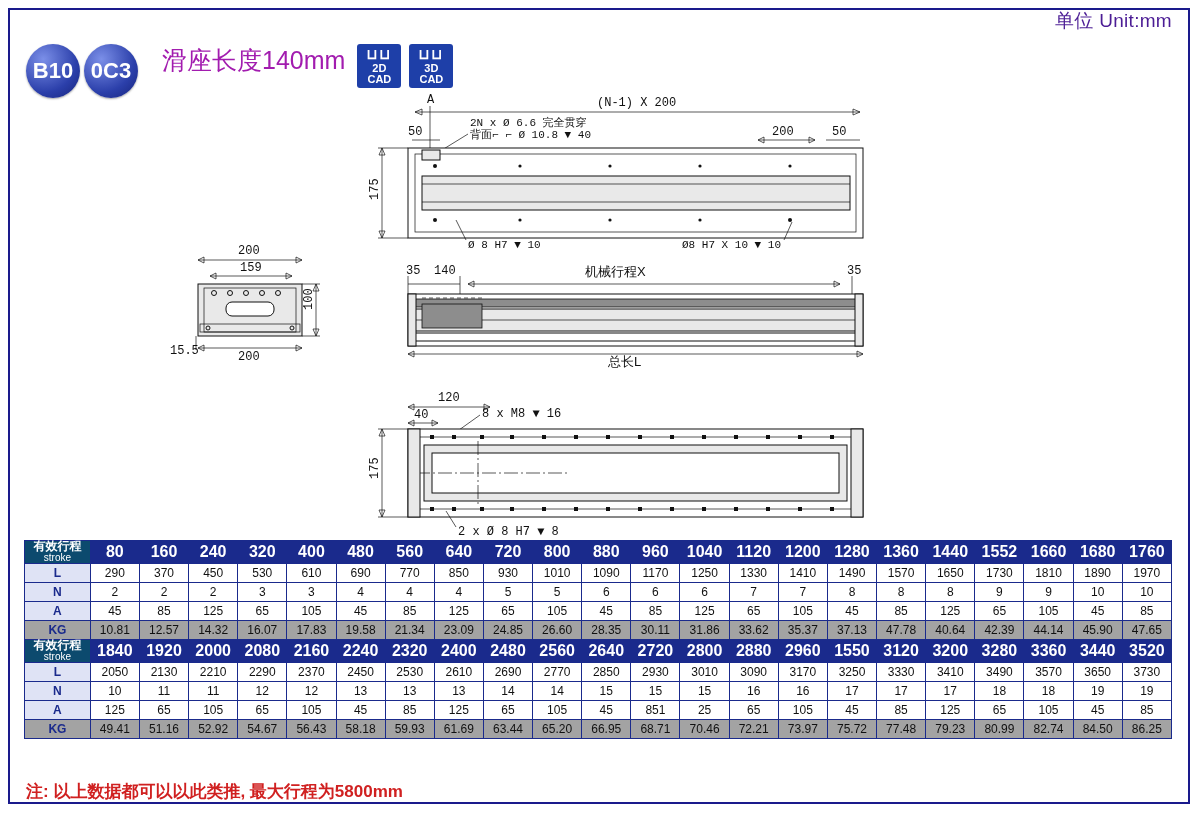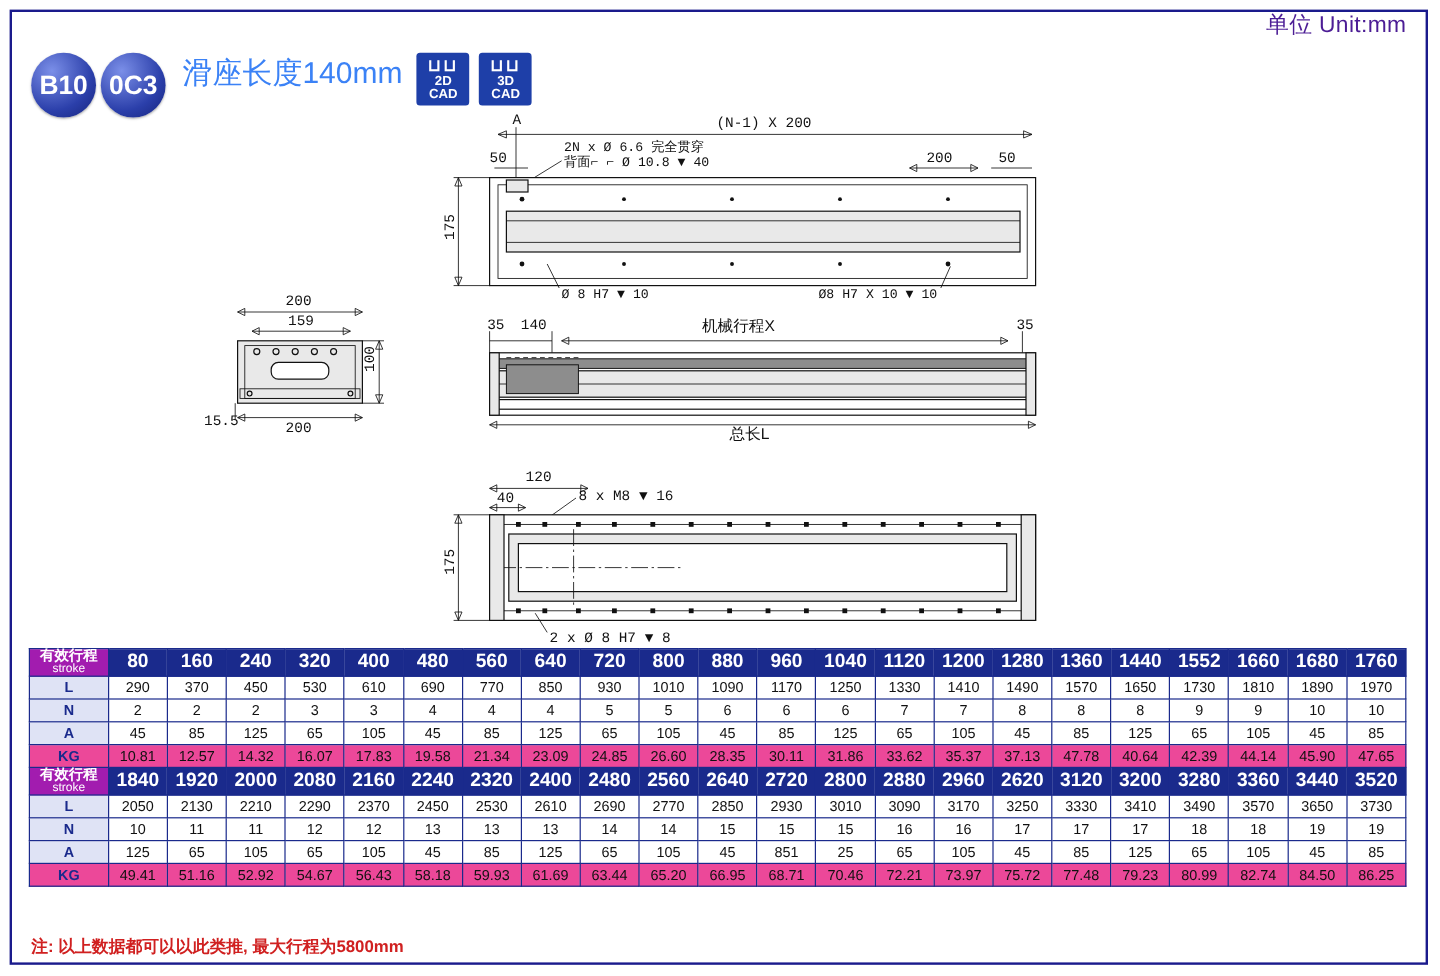--- a/index.html
+++ b/index.html
@@ -19,21 +19,21 @@
     font-family:"Liberation Sans", sans-serif;letter-spacing:.3px;
   }
   
   .badge-row{position:absolute;left:26px;top:44px;display:flex;align-items:flex-start;}
   .circle{
     width:54px;height:54px;border-radius:50%;
     background:radial-gradient(circle at 32% 28%, #7b8fe8 0%, #2b3faa 62%, #16237a 100%);
     color:#fff;font-size:22px;font-weight:bold;display:flex;align-items:center;justify-content:center;
     margin-right:4px;box-shadow:0 1px 2px rgba(0,0,0,.35);
   }
-  .model-text{font-size:25px;color:#3b82f6;margin-left:10px;margin-right:12px;}
+  .model-text{font-size:25px;color:#a21caf;margin-left:20px;margin-right:12px;}
   .cadbtn{
     width:44px;height:44px;background:#1e3fa8;border-radius:3px;margin-right:8px;
     color:#fff;font-size:11px;font-weight:bold;display:flex;flex-direction:column;
     align-items:center;justify-content:flex-end;padding-bottom:3px;box-sizing:border-box;position:relative;
   }
   .cadbtn .glyph{position:absolute;top:3px;left:0;right:0;text-align:center;font-size:14px;line-height:14px;letter-spacing:2px;}
   .cadbtn .t1{font-size:11px;line-height:11px;}
   .cadbtn .t2{font-size:11px;line-height:11px;}
 
   
@@ -48,26 +48,26 @@
   .txt-cn{font-family:"Liberation Sans", sans-serif;font-size:13px;fill:#111;}
   .fillgray{fill:#e9e9e9;stroke:#111;stroke-width:1;}
   .filldark{fill:#8d8d8d;stroke:#111;stroke-width:.8;}
   .fillwhite{fill:#ffffff;stroke:#111;stroke-width:1;}
 
   
   .table-wrap{position:absolute;left:24px;top:540px;width:1148px;}
   table{border-collapse:collapse;width:100%;font-family:"Liberation Sans", sans-serif;}
   td,th{border:1px solid #1a2a8c;text-align:center;font-size:12px;padding:0;height:18px;color:#111;}
   .hdr{background:#1a2a8c;color:#ffffff;font-weight:bold;font-size:16px;}
-  .hdr-first{background:#a21caf;color:#ffffff;font-weight:bold;font-size:12px;line-height:11px;}
+  .hdr-first{background:#0c4a6e;color:#ffffff;font-weight:bold;font-size:12px;line-height:11px;}
   .rowlabel{background:#dfe3f5;color:#1a2a8c;font-weight:bold;font-size:12px;}
-  .kgrow td{background:#ec4899;}
+  .kgrow td{background:#a3a3a3;}
   .kglabel{background:#dfe3f5;color:#1a2a8c;font-weight:bold;}
   .note{
-    position:absolute;left:26px;top:780px;color:#d02020;font-size:14px;font-weight:bold;
+    position:absolute;left:26px;top:780px;color:#d02020;font-size:17px;font-weight:bold;
     font-family:"Liberation Sans", sans-serif;
   }
 </style>
 </head>
 <body>
 
 <div class="page-frame"></div>
 
 <div class="unit-label">单位 Unit:mm</div>
 
@@ -440,21 +440,21 @@
         <td class="hdr">2240</td>
         <td class="hdr">2320</td>
         <td class="hdr">2400</td>
         <td class="hdr">2480</td>
         <td class="hdr">2560</td>
         <td class="hdr">2640</td>
         <td class="hdr">2720</td>
         <td class="hdr">2800</td>
         <td class="hdr">2880</td>
         <td class="hdr">2960</td>
-        <td class="hdr">2620</td>
+        <td class="hdr">1550</td>
         <td class="hdr">3120</td>
         <td class="hdr">3200</td>
         <td class="hdr">3280</td>
         <td class="hdr">3360</td>
         <td class="hdr">3440</td>
         <td class="hdr">3520</td>
       </tr>
       <tr>
         <td class="rowlabel">L</td>
         <td>2050</td>

